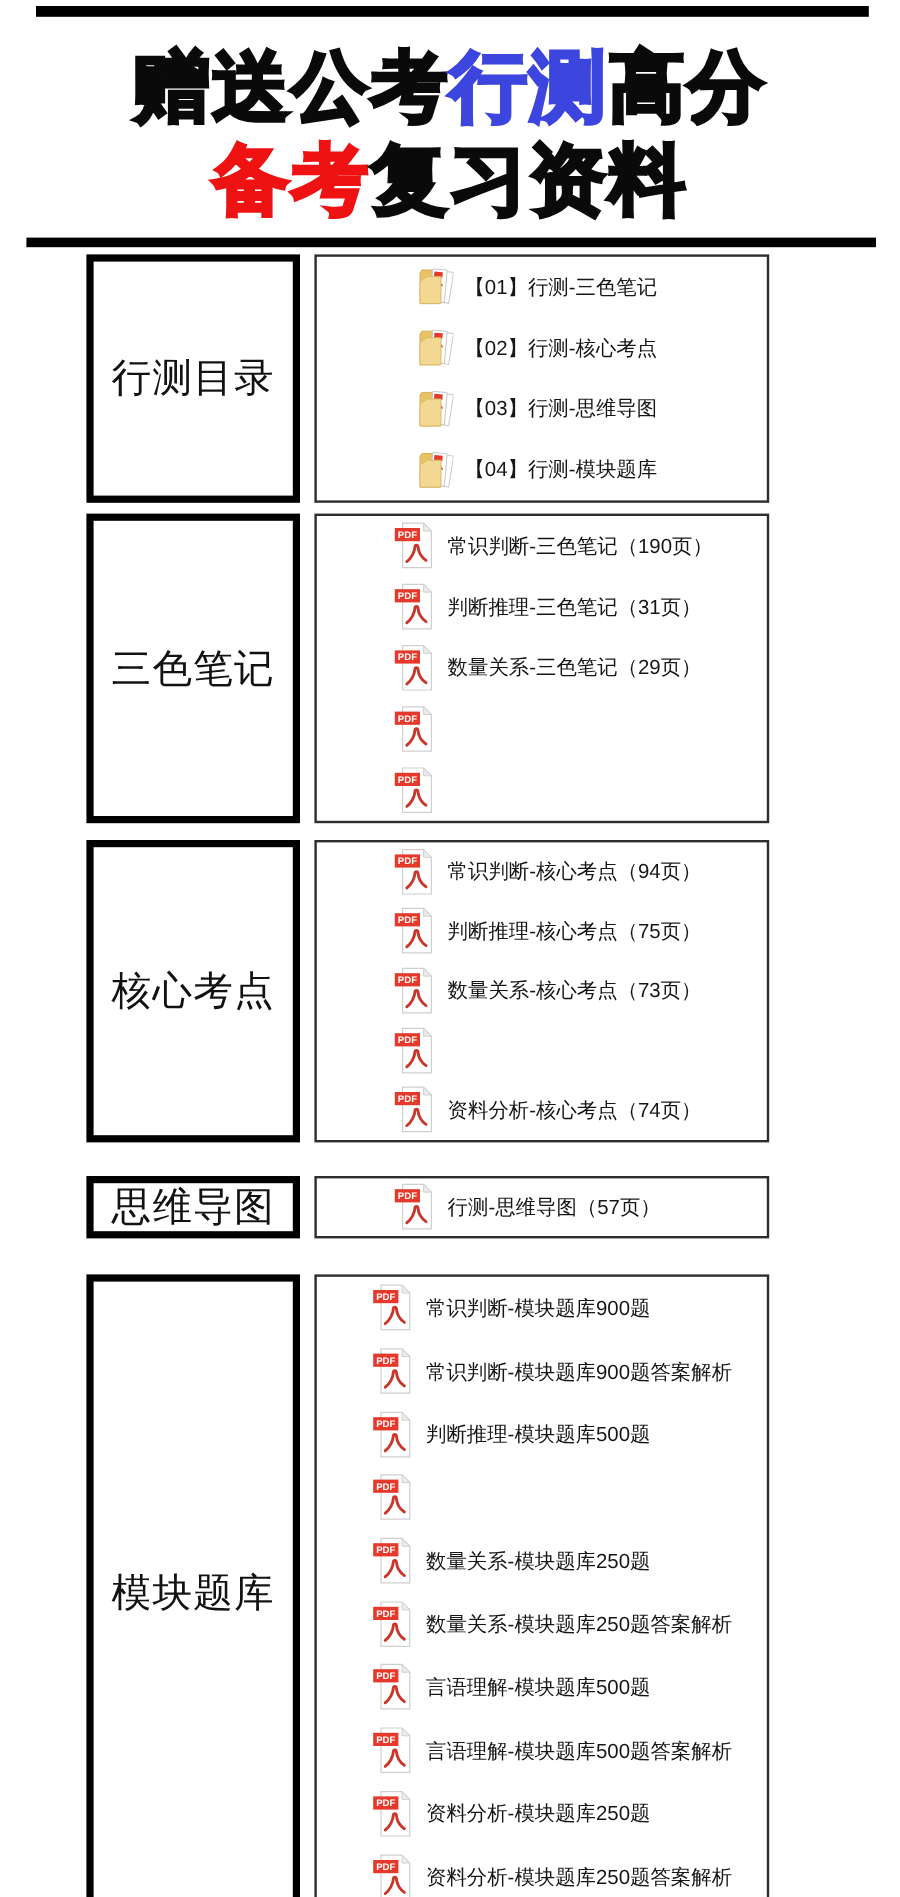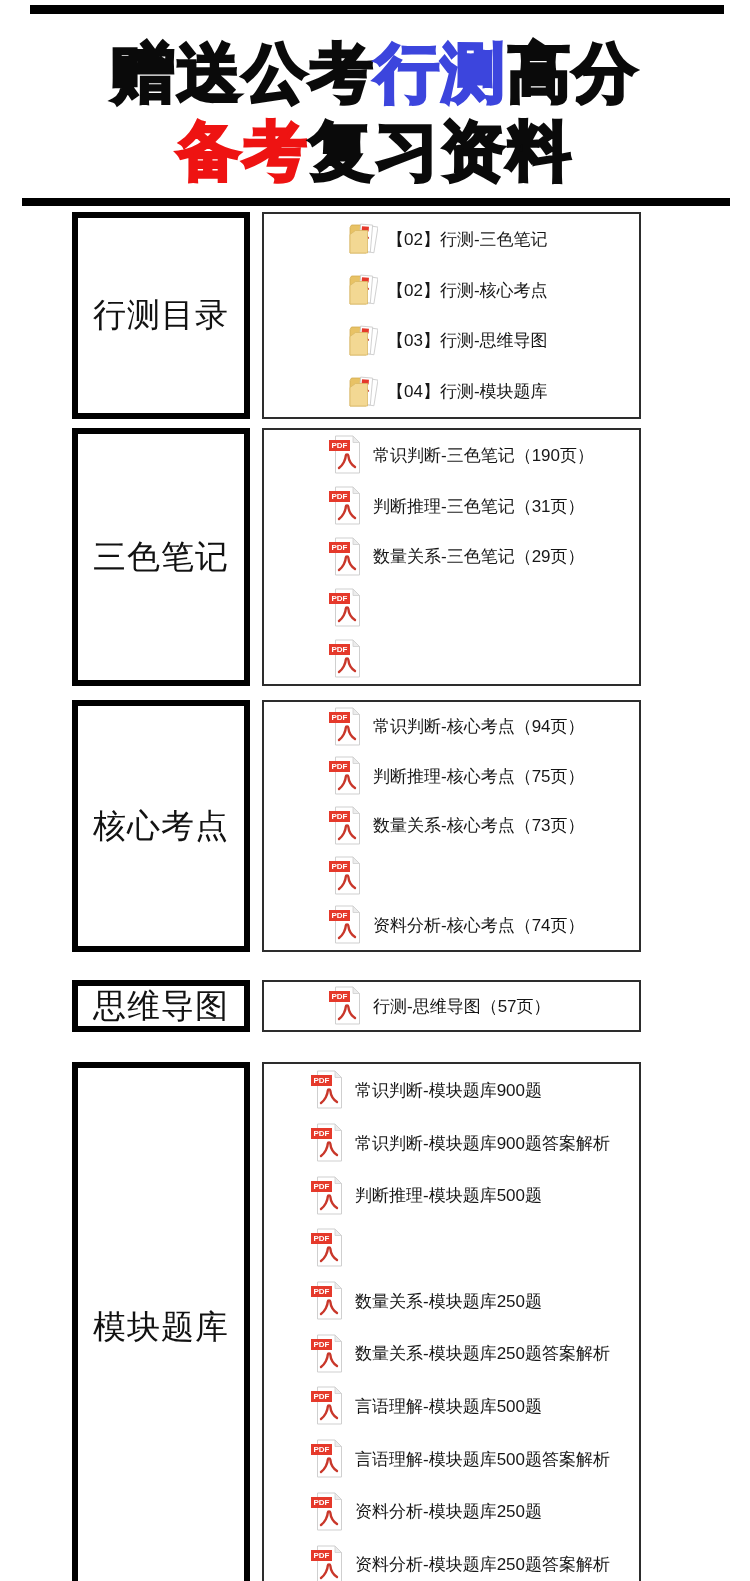--- a/index.html
+++ b/index.html
@@ -72,21 +72,21 @@
           <rect class="folder-page" x="17" y="4" width="11" height="26"></rect>
         </g>
         <g transform="rotate(5 17 16)">
           <rect class="folder-page" x="11.5" y="2.5" width="12" height="27"></rect>
           <rect class="mini-banner" x="13" y="4.5" width="7" height="4.6"></rect>
           <path class="mini-glyph" d="M14.5 16 C16 14.8 16.9 12.6 17 11.2 C17.05 10.5 17.9 10.5 17.95 11.2 C18.1 12.8 19.1 14.7 20.5 15.7"></path>
         </g>
         <path class="folder-front" d="M2 31 V12.5 L7.5 8.5 H19.5 V31 Z"></path>
       </svg>
     </span>
-    <span class="item-label">【02】行测-三色笔记</span>
+    <span class="item-label">【01】行测-三色笔记</span>
   </div>
 
   <div class="item-row">
     <span class="icon">
       <svg width="30" height="34" viewBox="0 0 30 34" aria-hidden="true">
         <path class="folder-back" d="M2 31 V5.5 L3.5 3 H16 L18 5.5 V31 Z"></path>
         <g transform="rotate(9 22 17)">
           <rect class="folder-page" x="17" y="4" width="11" height="26"></rect>
         </g>
         <g transform="rotate(5 17 16)">

